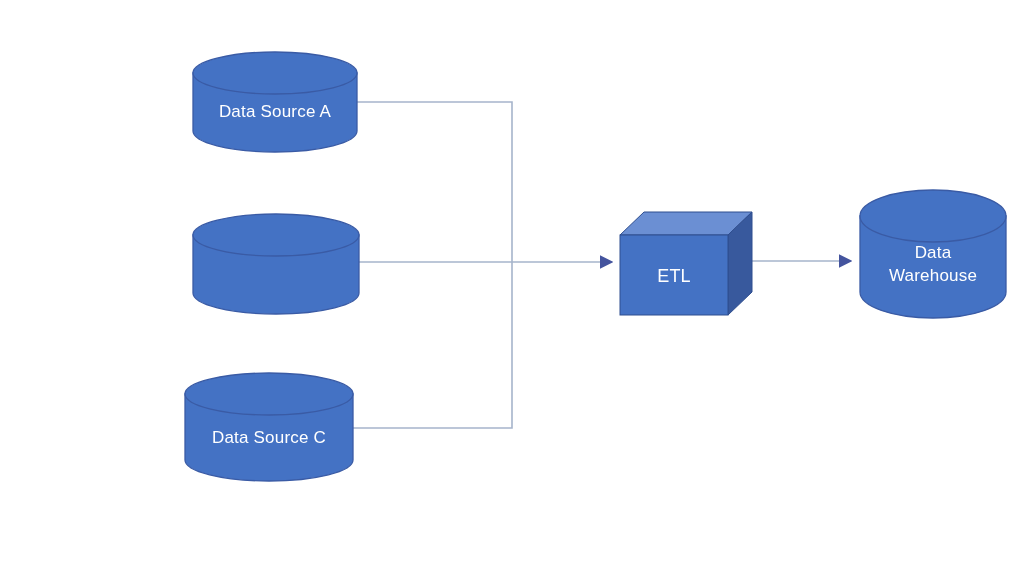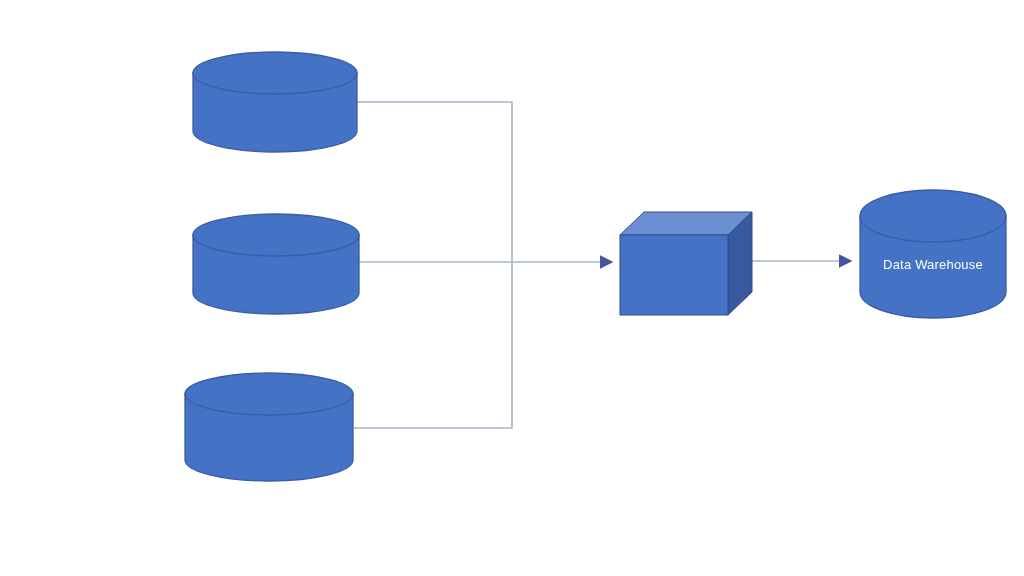--- a/index.html
+++ b/index.html
@@ -52,21 +52,21 @@
     display: flex;
     align-items: center;
     justify-content: center;
     text-align: center;
     color: #FFFFFF;
     font-size: 17px;
     letter-spacing: 0.2px;
     pointer-events: none;
   }
   .label-etl { font-size: 18px; }
-  .label-warehouse { font-size: 13px; line-height: 23px; }
+  .label-warehouse { font-size: 17px; line-height: 23px; }
 </style>
 </head>
 <body>
 
 <div class="canvas">
 
   <svg class="diagram-svg" width="1024" height="576" viewBox="0 0 1024 576">
     <defs>
       <marker id="arrowhead" viewBox="0 0 10 10" refX="9" refY="5" markerWidth="8.5" markerHeight="8.5" orient="auto">
         <path d="M0,0 L10,5 L0,10 Z" fill="#44549E"></path>
@@ -97,19 +97,22 @@
       <polygon class="cube-side" points="728,235 752,212 752,292 728,315"></polygon>
       <rect class="cube-front" x="620" y="235" width="108" height="80"></rect>
     </g>
 
     <g>
       <path class="cyl-fill" d="M860,216 L860,292 A73,26 0 0 0 1006,292 L1006,216 Z"></path>
       <ellipse class="cyl-fill" cx="933" cy="216" rx="73" ry="26"></ellipse>
     </g>
   </svg>
 
+  <div class="node-label" style="left:193px; top:96px; width:164px; height:32px;">Data Source A</div>
 
 
+  <div class="node-label" style="left:185px; top:422px; width:168px; height:32px;">Data Source C</div>
 
+  <div class="node-label label-etl" style="left:620px; top:260px; width:108px; height:32px;">ETL</div>
 
   <div class="node-label label-warehouse" style="left:873px; top:240px; width:120px; height:48px;">Data Warehouse</div>
 
 </div>
 
 </body></html>

